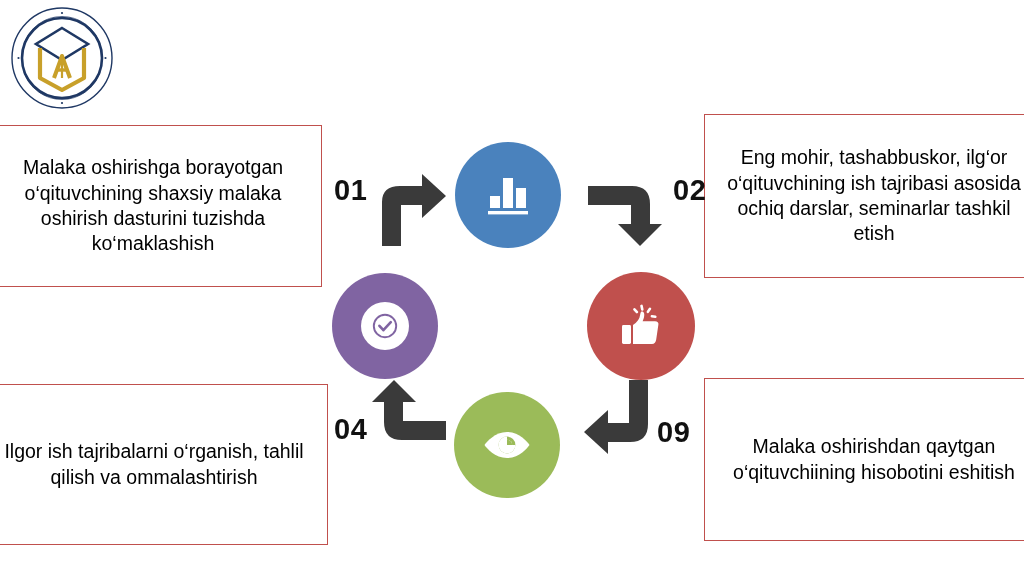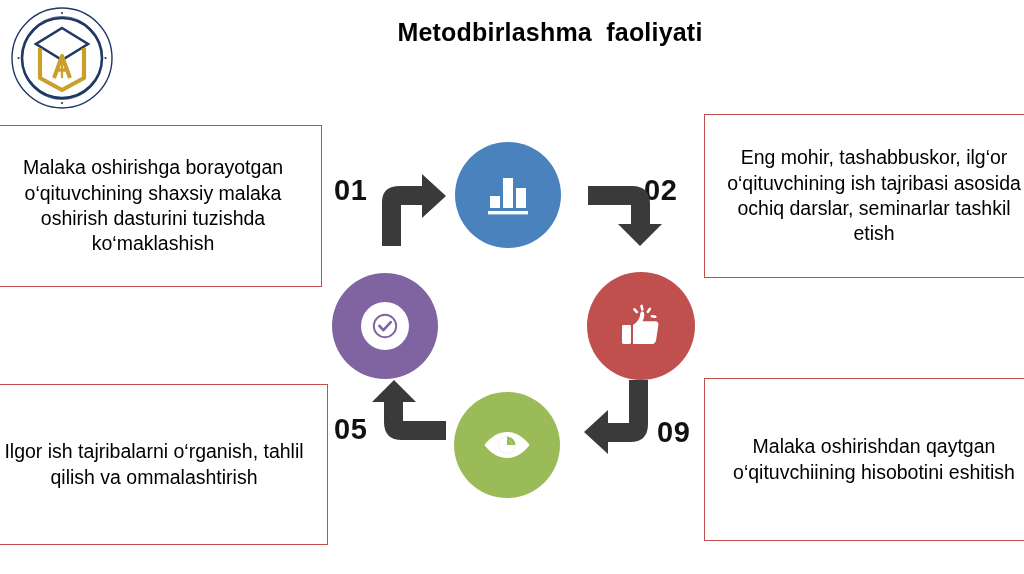--- a/index.html
+++ b/index.html
@@ -119,21 +119,21 @@
   }
 
   .step-num {
     position: absolute;
     font-size: 29px;
     font-weight: bold;
     color: #111111;
     letter-spacing: 0.5px;
   }
   .num-01 { left: 14px;  top: 46px; }
-  .num-02 { left: 324px; top: 46px; text-align: right; }
+  .num-02 { left: 353px; top: 46px; text-align: right; }
   .num-03 { left: 14px;  top: 285px; }
   .num-04 { left: 337px; top: 288px; }
 
   .arrow {
     position: absolute;
   }
   .arrow svg { display: block; }
   .arrow-01 { left: 54px;  top: 44px; }
   .arrow-02 { left: 268px; top: 44px; }
   .arrow-03 { left: 52px;  top: 252px; }
@@ -161,32 +161,31 @@
       </g>
 
       <path d="M52 22 L78 38 L52 54 L26 38 Z" fill="none" stroke="#1f3864" stroke-width="2.6"></path>
       <path d="M30 42 L30 72 L52 84 L74 72 L74 42" fill="none" stroke="#c8a02a" stroke-width="4.2" stroke-linejoin="round"></path>
       <path d="M44 72 L52 50 L60 72" fill="none" stroke="#c8a02a" stroke-width="4" stroke-linejoin="round"></path>
       <path d="M47 64 L57 64" stroke="#c8a02a" stroke-width="3.4"></path>
       <path d="M52 50 L52 72" stroke="#c8a02a" stroke-width="2.2"></path>
     </svg>
   </div>
 
-  <div class="slide-title">Metodbirlashma  faoliyati</div>
 
   <div class="callout callout-tl">Malaka oshirishga borayotgan o‘qituvchining shaxsiy malaka oshirish dasturini tuzishda ko‘maklashish</div>
   <div class="callout callout-tr">Eng mohir, tashabbuskor, ilg‘or o‘qituvchining ish tajribasi asosida ochiq darslar, seminarlar tashkil etish</div>
   <div class="callout callout-bl">Ilgor  ish tajribalarni o‘rganish, tahlil qilish va ommalashtirish</div>
   <div class="callout callout-br">Malaka oshirishdan qaytgan o‘qituvchiining hisobotini eshitish</div>
 
   <div class="cycle">
 
     <div class="step-num num-01">01</div>
     <div class="step-num num-02">02</div>
-    <div class="step-num num-03">05</div>
+    <div class="step-num num-03">04</div>
     <div class="step-num num-04">09</div>
 
     <div class="arrow arrow-01">
       <svg width="74" height="74" viewBox="0 0 74 74" xmlns="http://www.w3.org/2000/svg">
         <path d="M8 74 L8 30 Q8 14 26 14 L48 14 L48 2 L72 24 L48 46 L48 33 L27 33 Q27 33 27 45 L27 74 Z" fill="#3a3a3a"></path>
       </svg>
     </div>
     <div class="arrow arrow-02">
       <svg width="74" height="74" viewBox="0 0 74 74" xmlns="http://www.w3.org/2000/svg">
         <path d="M0 14 L44 14 Q62 14 62 32 L62 52 L74 52 L52 74 L30 52 L43 52 L43 33 Q43 33 31 33 L0 33 Z" fill="#3a3a3a"></path>

